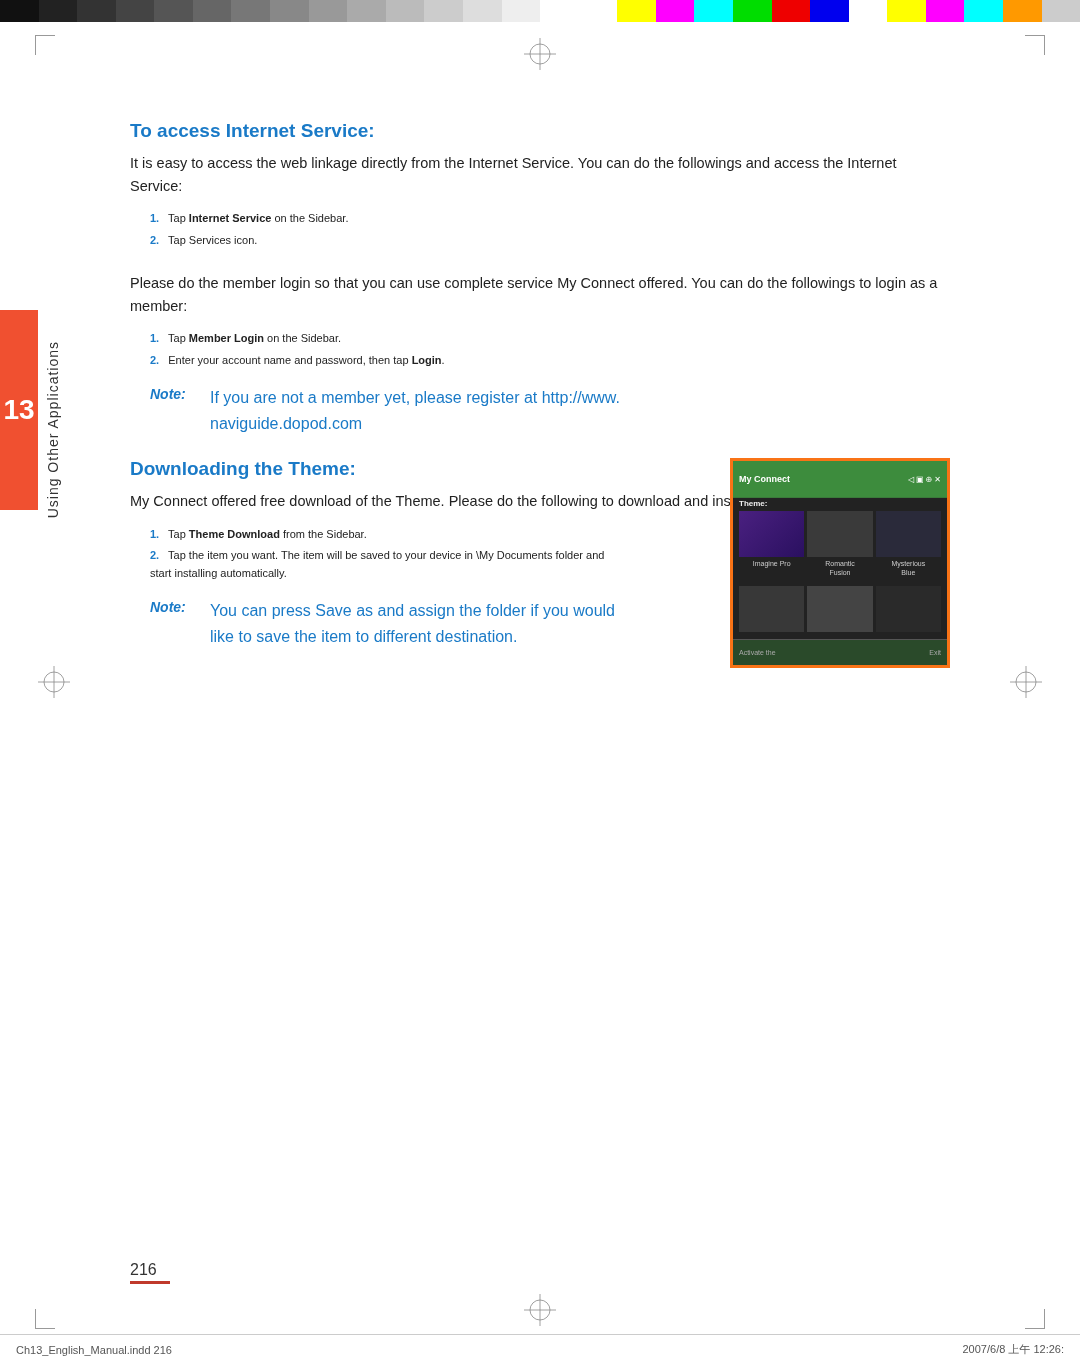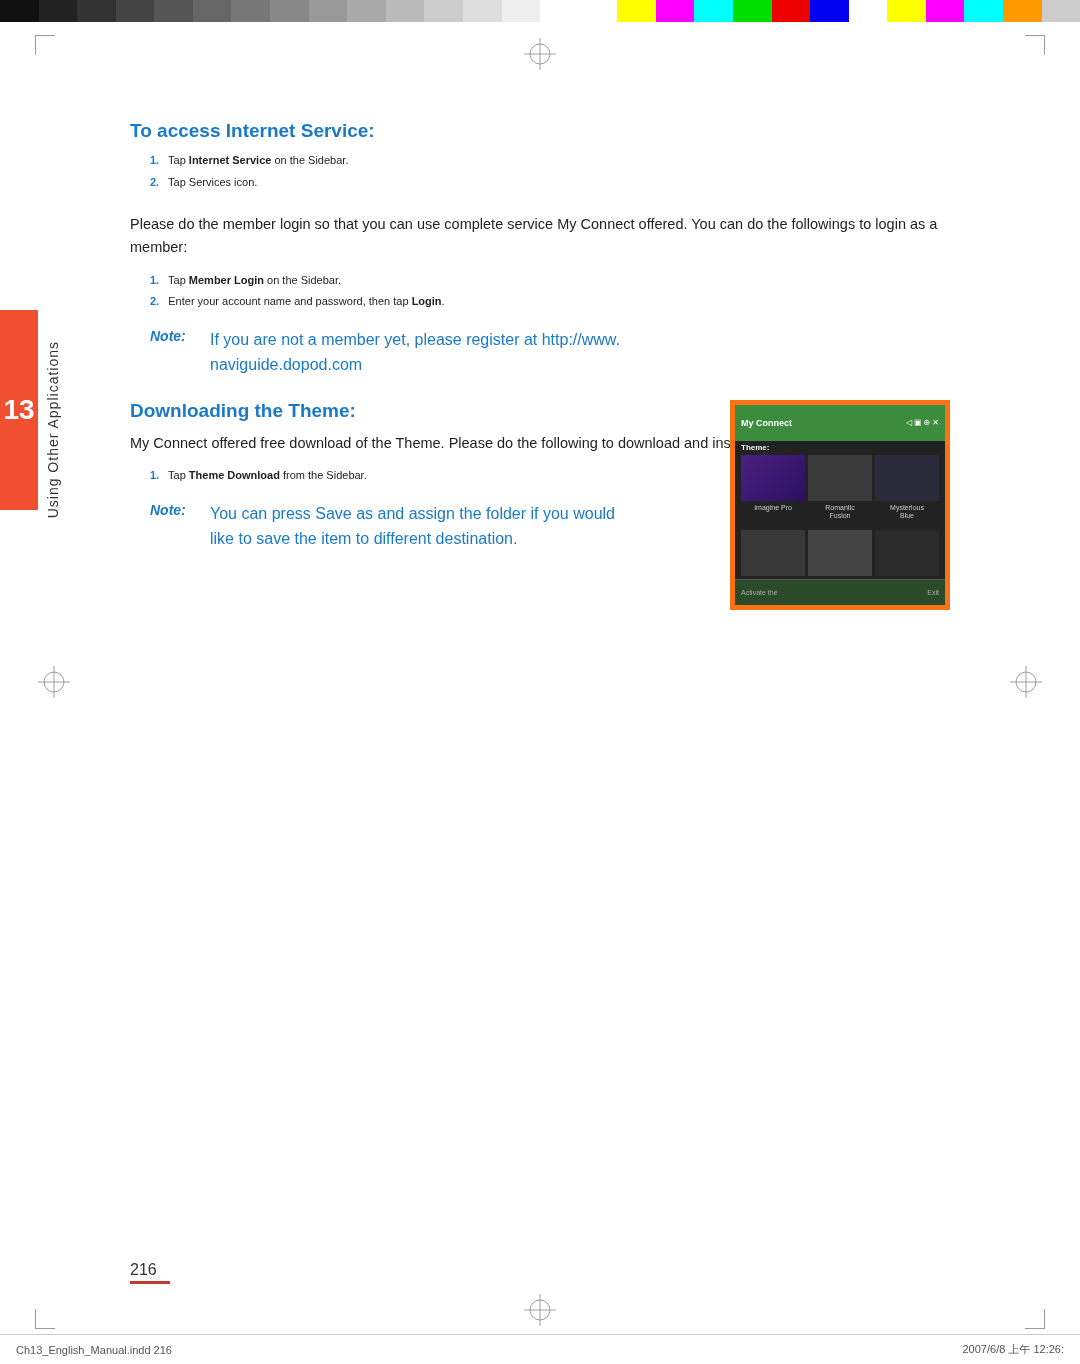--- a/index.html
+++ b/index.html
@@ -141,21 +141,21 @@
     .download-list-area {
       width: 490px;
     }
     .download-image {
       position: absolute;
       right: 0;
       top: 0;
       width: 220px;
       height: 210px;
       background: #fdba74;
-      border: 5px solid #f97316;
+      border: 3px solid #f97316;
       overflow: hidden;
     }
 
     
     .phone-screen {
       width: 100%;
       height: 100%;
       background: linear-gradient(to bottom, #3a7a3a 0%, #3a7a3a 18%, #222 18%, #222 100%);
       position: relative;
     }
@@ -326,20 +326,21 @@
 </div>
 
 <div class="vertical-label">
   <span>Using Other Applications</span>
 </div>
 
 <div class="main-content">
 
   <div class="section">
     <div class="section-heading">To access Internet Service:</div>
+    <p class="body-para">It is easy to access the web linkage directly from the Internet Service. You can do the followings and access the Internet Service:</p>
     <ol class="step-list">
       <li>
         <span class="step-num">1.</span>
         <span>Tap <strong>Internet Service</strong> on the Sidebar.</span>
       </li>
       <li>
         <span class="step-num">2.</span>
         <span>Tap Services icon.</span>
       </li>
     </ol>
@@ -367,20 +368,24 @@
     <div class="section-heading">Downloading the Theme:</div>
     <p class="body-para">My Connect offered free download of the Theme. Please do the following to download and install the themes to your device:</p>
 
     <div style="display: flex; align-items: flex-start; gap: 20px;">
       <div class="download-list-area">
         <ol class="step-list">
           <li>
             <span class="step-num">1.</span>
             <span>Tap <strong>Theme Download</strong> from the Sidebar.</span>
           </li>
+          <li>
+            <span class="step-num">2.</span>
+            <span>Tap the item you want. The item will be saved to your device in \My Documents folder and start installing automatically.</span>
+          </li>
         </ol>
         <div class="note-block" style="margin-top: 8px;">
           <span class="note-label">Note:</span>
           <span class="note-text">You can press Save as and assign the folder if you would like to save the item to different destination.</span>
         </div>
       </div>
 
       <div class="download-image">
         <div class="phone-screen">
 

